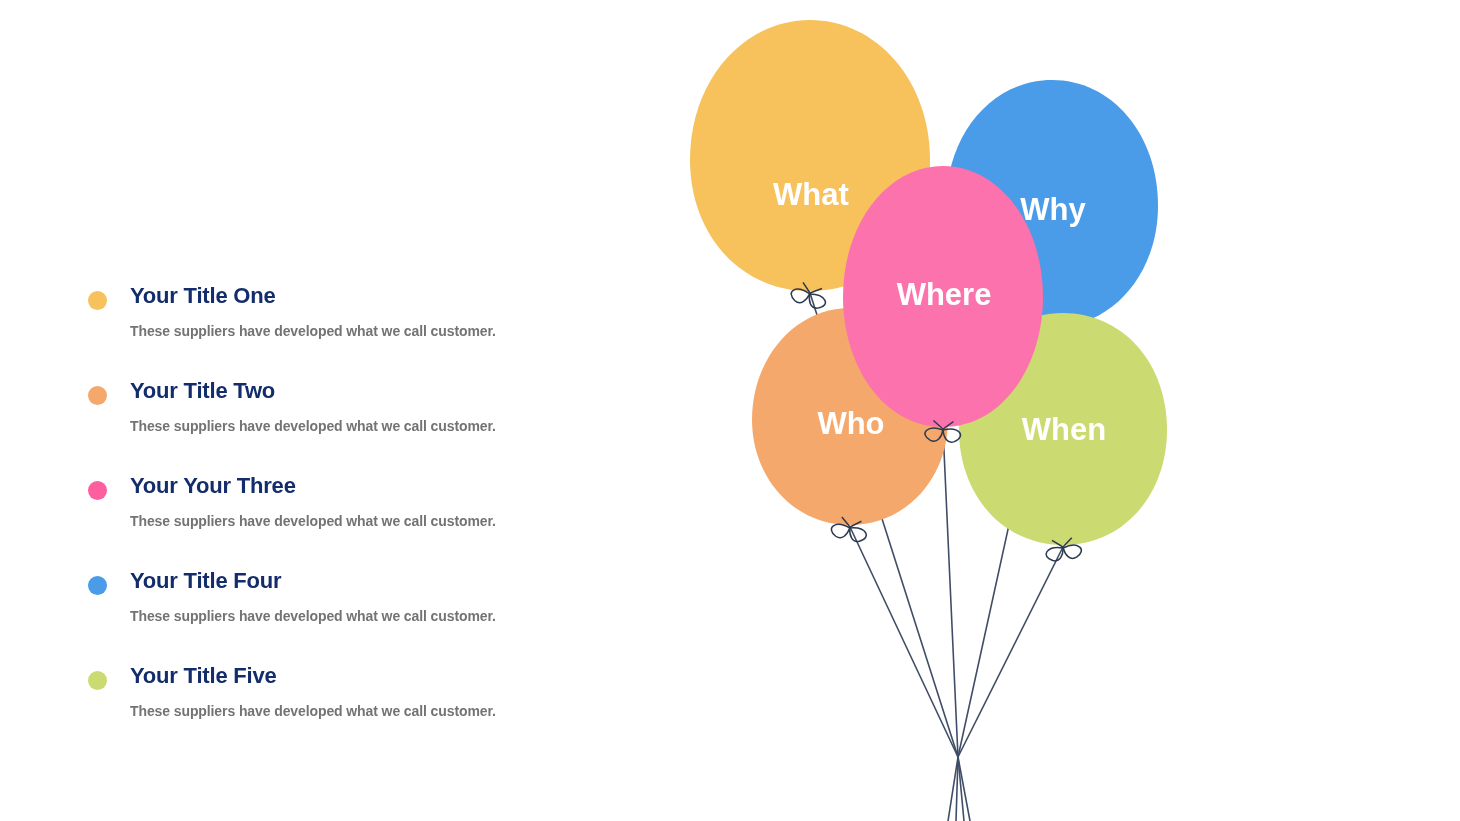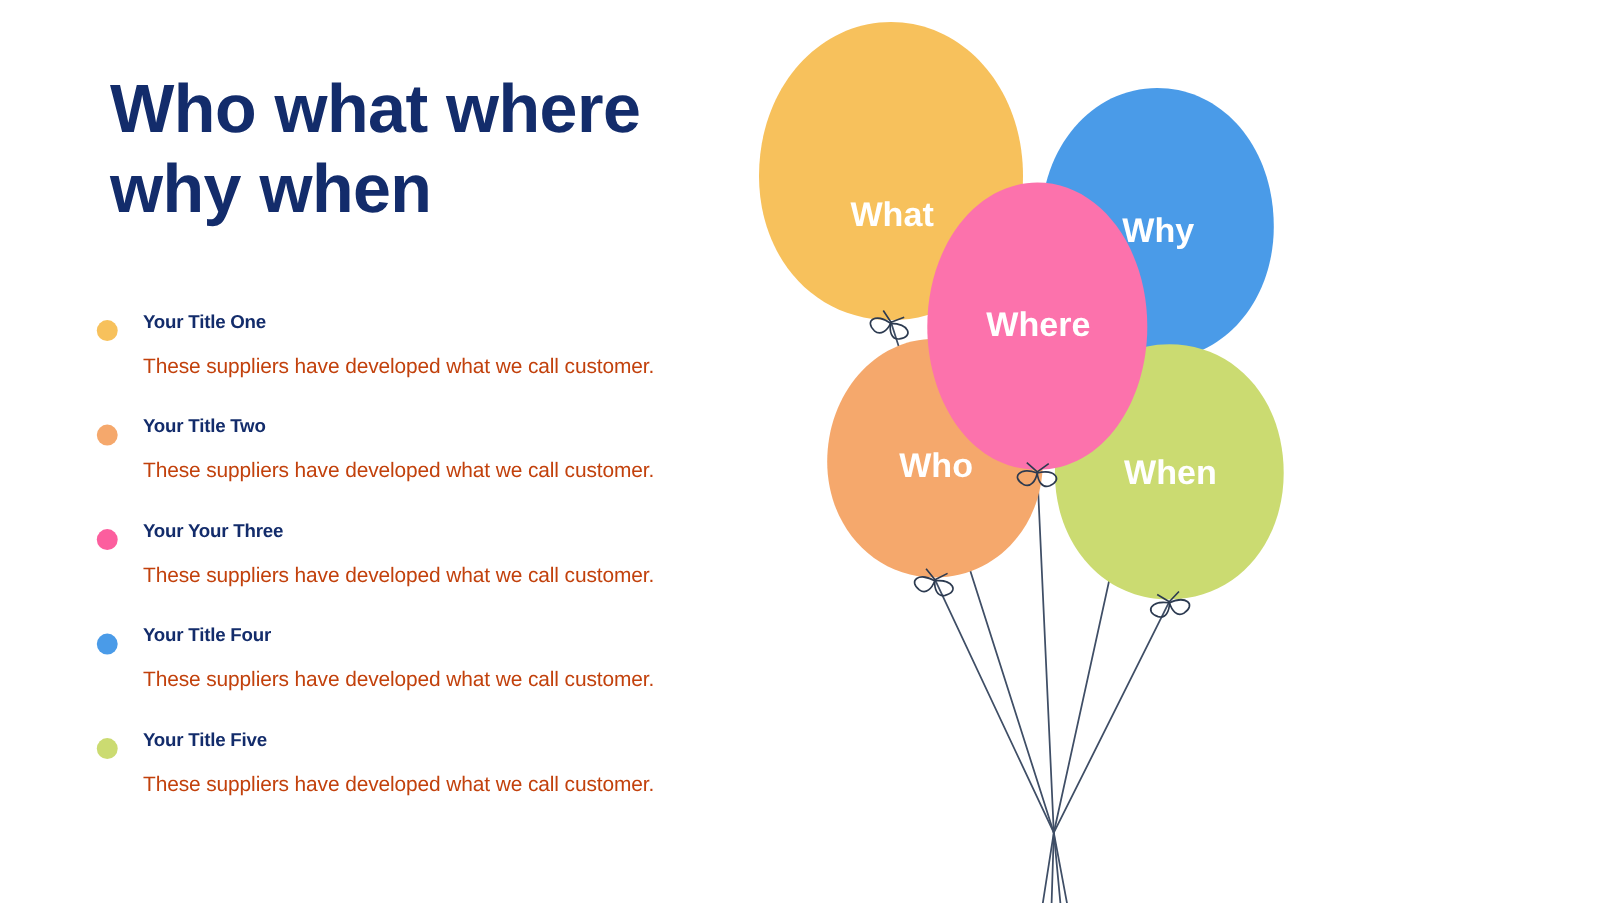--- a/index.html
+++ b/index.html
@@ -61,33 +61,34 @@
     top: 8px;
     width: 19px;
     height: 19px;
     border-radius: 50%;
   }
 
   .item-title {
     position: absolute;
     left: 42px;
     top: 0px;
-    font-size: 17px;
+    font-size: 22px;
     font-weight: bold;
     color: #132C6B;
     letter-spacing: -0.2px;
   }
 
   .item-desc {
     position: absolute;
     left: 42px;
     top: 40px;
-    font-size: 19px;
-    color: #c2410c;
+    font-size: 14px;
+    color: #737373;
     letter-spacing: -0.1px;
+    font-weight: bold;
   }
 
   
   #balloon-illustration {
     position: absolute;
     left: 660px;
     top: 0;
     width: 800px;
     height: 821px;
     text-align: center;
@@ -103,22 +104,20 @@
     fill: #ffffff;
   }
 </style>
 </head>
 <body>
 
 <div id="slide" style="background: rgb(255, 255, 255);">
 
   <div id="left-column">
 
-    <div id="slide-title" style="color: rgb(19, 44, 107);">Who what where
-why when</div>
 
     <div id="bullet-list">
 
       <div class="list-item">
         <span class="bullet-dot" style="background: rgb(247, 193, 92);"></span>
         <span class="item-title">Your Title One</span>
         <span class="item-desc">These suppliers have developed what we call customer.</span>
       </div>
 
       <div class="list-item">

